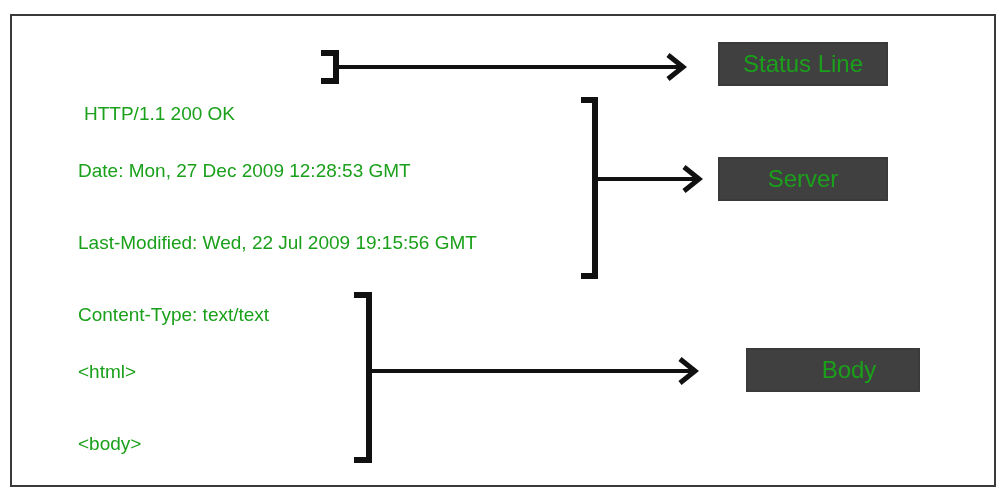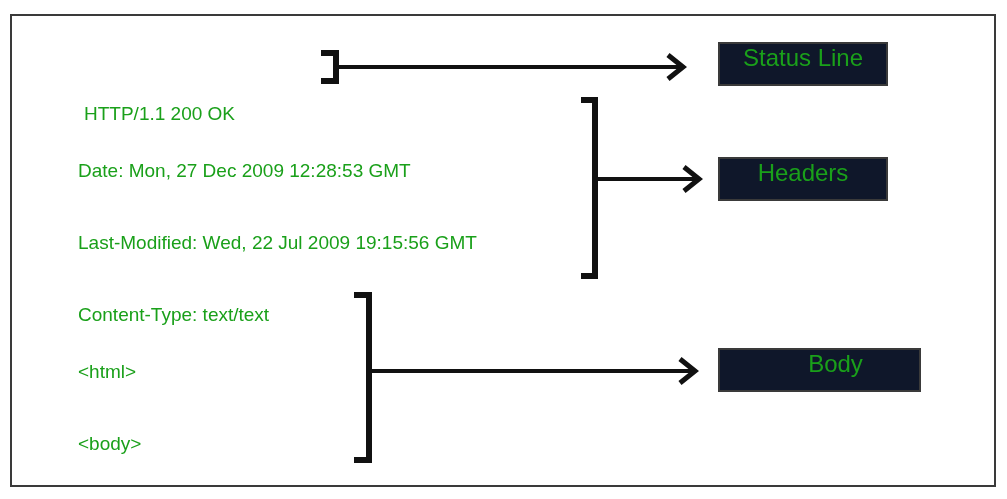--- a/index.html
+++ b/index.html
@@ -44,32 +44,32 @@
   .msg-line { display: block; }
 
   #status-line-text { left: 47px; top: 54px; }
   #headers-text     { left: 41px; top: 111px; }
   #body-text        { left: 41px; top: 312px; }
 
   
   .label-box {
     position: absolute;
     border: 2px solid #3a3a3a;
-    background: #0f172a;
+    background: #404040;
     box-sizing: border-box;
     color: #1aa01a;
     font-family: "Liberation Sans", sans-serif;
     font-size: 24px;
     display: flex;
-    align-items: flex-start;
+    align-items: center;
     justify-content: center;
   }
   #box-status-line { left: 718px; top: 42px;  width: 170px; height: 44px; }
   #box-headers     { left: 718px; top: 157px; width: 170px; height: 44px; }
-  #box-body        { left: 718px; top: 348px; width: 203px; height: 44px; padding-left: 32px; }
+  #box-body        { left: 746px; top: 348px; width: 174px; height: 44px; padding-left: 32px; }
 
   
   #overlay {
     position: absolute;
     left: 0; top: 0;
     width: 1007px;
     height: 499px;
     pointer-events: none;
   }
 </style>
@@ -124,20 +124,20 @@
       <line x1="366" y1="371" x2="694" y2="371" stroke="#111111" stroke-width="4"></line>
       <polyline points="680,359 695,371 680,383" fill="none" stroke="#111111" stroke-width="5" stroke-linecap="butt" stroke-linejoin="miter"></polyline>
     </g>
   </svg>
 
   <div class="label-box" id="box-status-line">
     <span>Status Line</span>
   </div>
 
   <div class="label-box" id="box-headers">
-    <span>Headers</span>
+    <span>Server</span>
   </div>
 
   <div class="label-box" id="box-body">
     <span>Body</span>
   </div>
 
 </div>
 
 </body></html>

